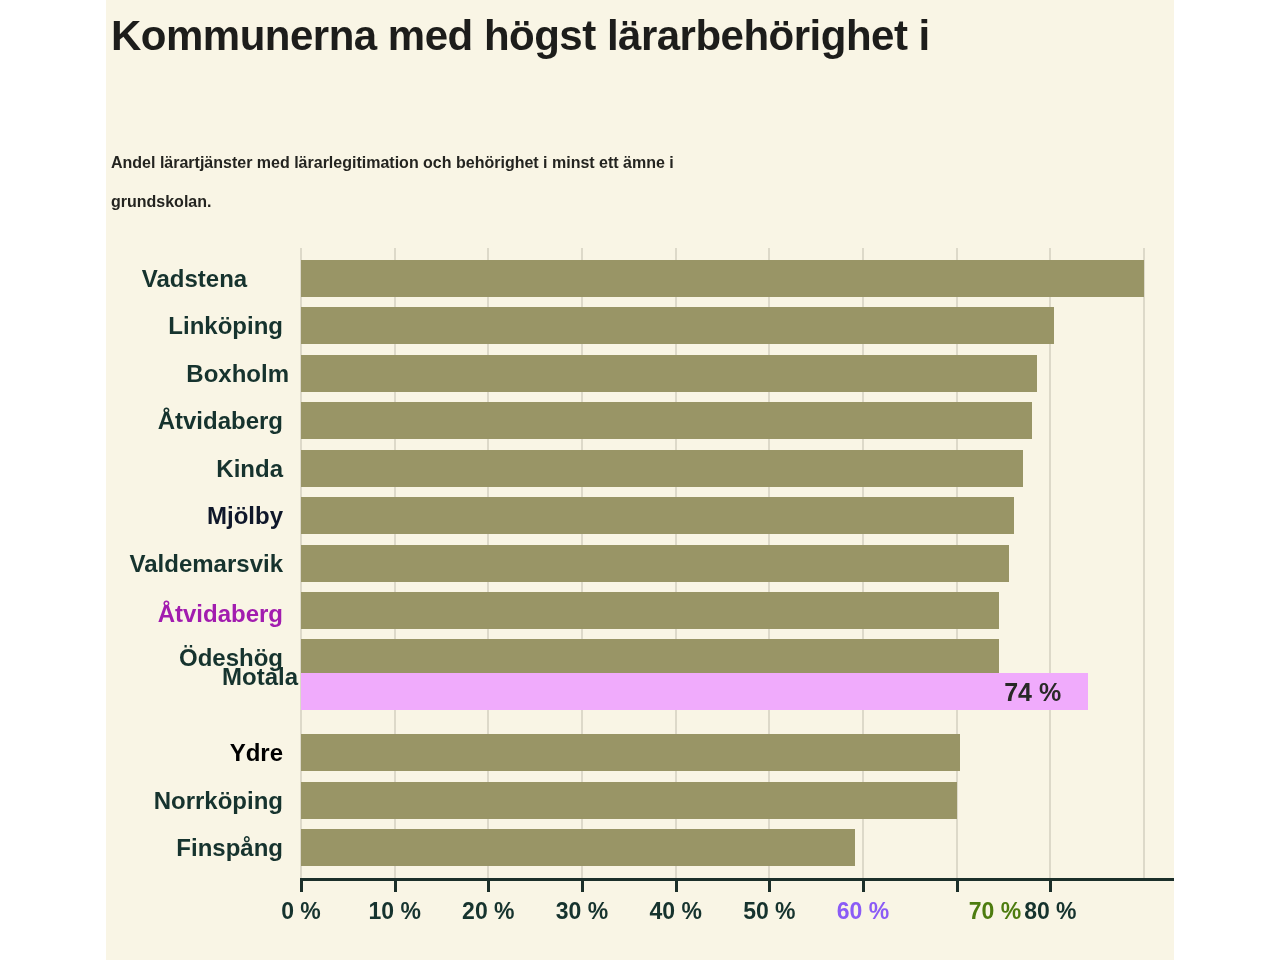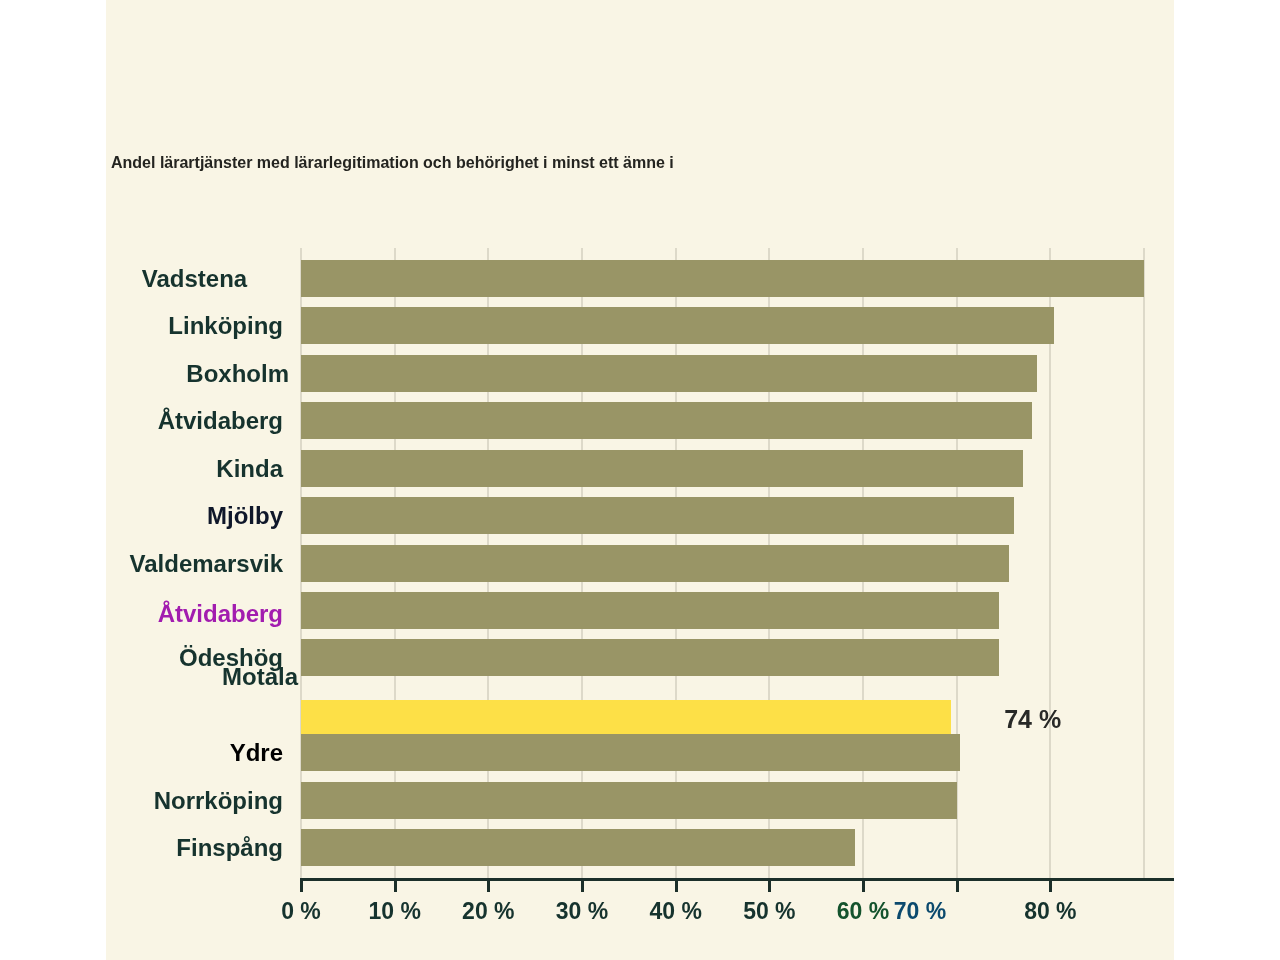--- a/index.html
+++ b/index.html
@@ -58,23 +58,25 @@
     position:absolute; left:0; width:177px; text-align:right;
     font-size:24px; font-weight:600; color:#16332e;
     line-height:37px; white-space:nowrap;
   }
 </style>
 </head>
 <body>
 
 <div class="panel">
   <div class="title">
+    <div>Kommunerna med högst lärarbehörighet i</div>
   </div>
   <div class="subtitle">
     <div>Andel lärartjänster med lärarlegitimation och behörighet i minst ett ämne i</div>
+    <div>grundskolan.</div>
   </div>
 
   <div class="chart">
     <div class="plot">
         <div class="gridline" style="left: -1px; background: rgb(221, 217, 201);"></div>
         <div class="gridline" style="left: 92.6695px; background: rgb(221, 217, 201);"></div>
         <div class="gridline" style="left: 186.339px; background: rgb(221, 217, 201);"></div>
         <div class="gridline" style="left: 280.009px; background: rgb(221, 217, 201);"></div>
         <div class="gridline" style="left: 373.678px; background: rgb(221, 217, 201);"></div>
         <div class="gridline" style="left: 467.348px; background: rgb(221, 217, 201);"></div>
@@ -84,43 +86,43 @@
         <div class="gridline" style="left: 842.026px; background: rgb(221, 217, 201);"></div>
         <div class="bar" style="top: 12px; height: 37px; width: 843.026px; background: rgb(153, 149, 102);"></div>
         <div class="bar" style="top: 59.42px; height: 37px; width: 753.103px; background: rgb(153, 149, 102);"></div>
         <div class="bar" style="top: 106.84px; height: 37px; width: 736.242px; background: rgb(153, 149, 102);"></div>
         <div class="bar" style="top: 154.26px; height: 37px; width: 730.622px; background: rgb(153, 149, 102);"></div>
         <div class="bar" style="top: 201.68px; height: 37px; width: 722.192px; background: rgb(153, 149, 102);"></div>
         <div class="bar" style="top: 249.1px; height: 37px; width: 712.825px; background: rgb(153, 149, 102);"></div>
         <div class="bar" style="top: 296.52px; height: 37px; width: 708.142px; background: rgb(153, 149, 102);"></div>
         <div class="bar" style="top: 343.94px; height: 37px; width: 697.838px; background: rgb(153, 149, 102);"></div>
         <div class="bar" style="top: 391.36px; height: 37px; width: 697.838px; background: rgb(153, 149, 102);"></div>
-        <div class="bar" style="top: 452px; height: 37px; width: 650px; background: #fde047;">
+        <div class="bar" style="top: 425px; height: 37px; width: 787px; background: #f0abfc;">
           <span class="bar-value-label" style="left: 703.155px; color: rgb(40, 41, 39);">74 %</span>
         </div>
         <div class="bar" style="top: 486.2px; height: 37px; width: 659.433px; background: rgb(153, 149, 102);"></div>
         <div class="bar" style="top: 533.62px; height: 37px; width: 655.687px; background: rgb(153, 149, 102);"></div>
         <div class="bar" style="top: 581.04px; height: 37px; width: 553.587px; background: rgb(153, 149, 102);"></div>
         <div class="axis-line" style="background: rgb(28, 47, 42);"></div>
         <div class="tick" style="left: -1px; background: rgb(28, 47, 42);"></div>
         <div class="tick-label" style="left: 0px; color: rgb(22, 51, 46);">0 %</div>
         <div class="tick" style="left: 92.6695px; background: rgb(28, 47, 42);"></div>
         <div class="tick-label" style="left: 93.6695px; color: rgb(22, 51, 46);">10 %</div>
         <div class="tick" style="left: 186.339px; background: rgb(28, 47, 42);"></div>
         <div class="tick-label" style="left: 187.339px; color: rgb(22, 51, 46);">20 %</div>
         <div class="tick" style="left: 280.009px; background: rgb(28, 47, 42);"></div>
         <div class="tick-label" style="left: 281.009px; color: rgb(22, 51, 46);">30 %</div>
         <div class="tick" style="left: 373.678px; background: rgb(28, 47, 42);"></div>
         <div class="tick-label" style="left: 374.678px; color: rgb(22, 51, 46);">40 %</div>
         <div class="tick" style="left: 467.348px; background: rgb(28, 47, 42);"></div>
         <div class="tick-label" style="left: 468.348px; color: rgb(22, 51, 46);">50 %</div>
         <div class="tick" style="left: 561.017px; background: rgb(28, 47, 42);"></div>
-        <div class="tick-label" style="left: 562.017px; color: #14532d;">60 %</div>
+        <div class="tick-label" style="left: 562.017px; color: #8b5cf6;">60 %</div>
         <div class="tick" style="left: 654.687px; background: rgb(28, 47, 42);"></div>
-        <div class="tick-label" style="left: 619px; color: #0c4a6e;">70 %</div>
+        <div class="tick-label" style="left: 694px; color: #4d7c0f;">70 %</div>
         <div class="tick" style="left: 748.356px; background: rgb(28, 47, 42);"></div>
         <div class="tick-label" style="left: 749.356px; color: rgb(22, 51, 46);">80 %</div>
       </div>
     <div>
         <div class="cat-label" style="top: 260px; color: rgb(22, 51, 46); text-align: center;">Vadstena</div>
         <div class="cat-label" style="top: 307.42px; color: rgb(22, 51, 46);">Linköping</div>
         <div class="cat-label" style="top: 354.84px; color: rgb(22, 51, 46); margin-left: 6px;">Boxholm</div>
         <div class="cat-label" style="top: 402.26px; color: rgb(22, 51, 46);">Åtvidaberg</div>
         <div class="cat-label" style="top: 449.68px; color: rgb(22, 51, 46);">Kinda</div>
         <div class="cat-label" style="top: 497.1px; color: #0f172a;">Mjölby</div>

